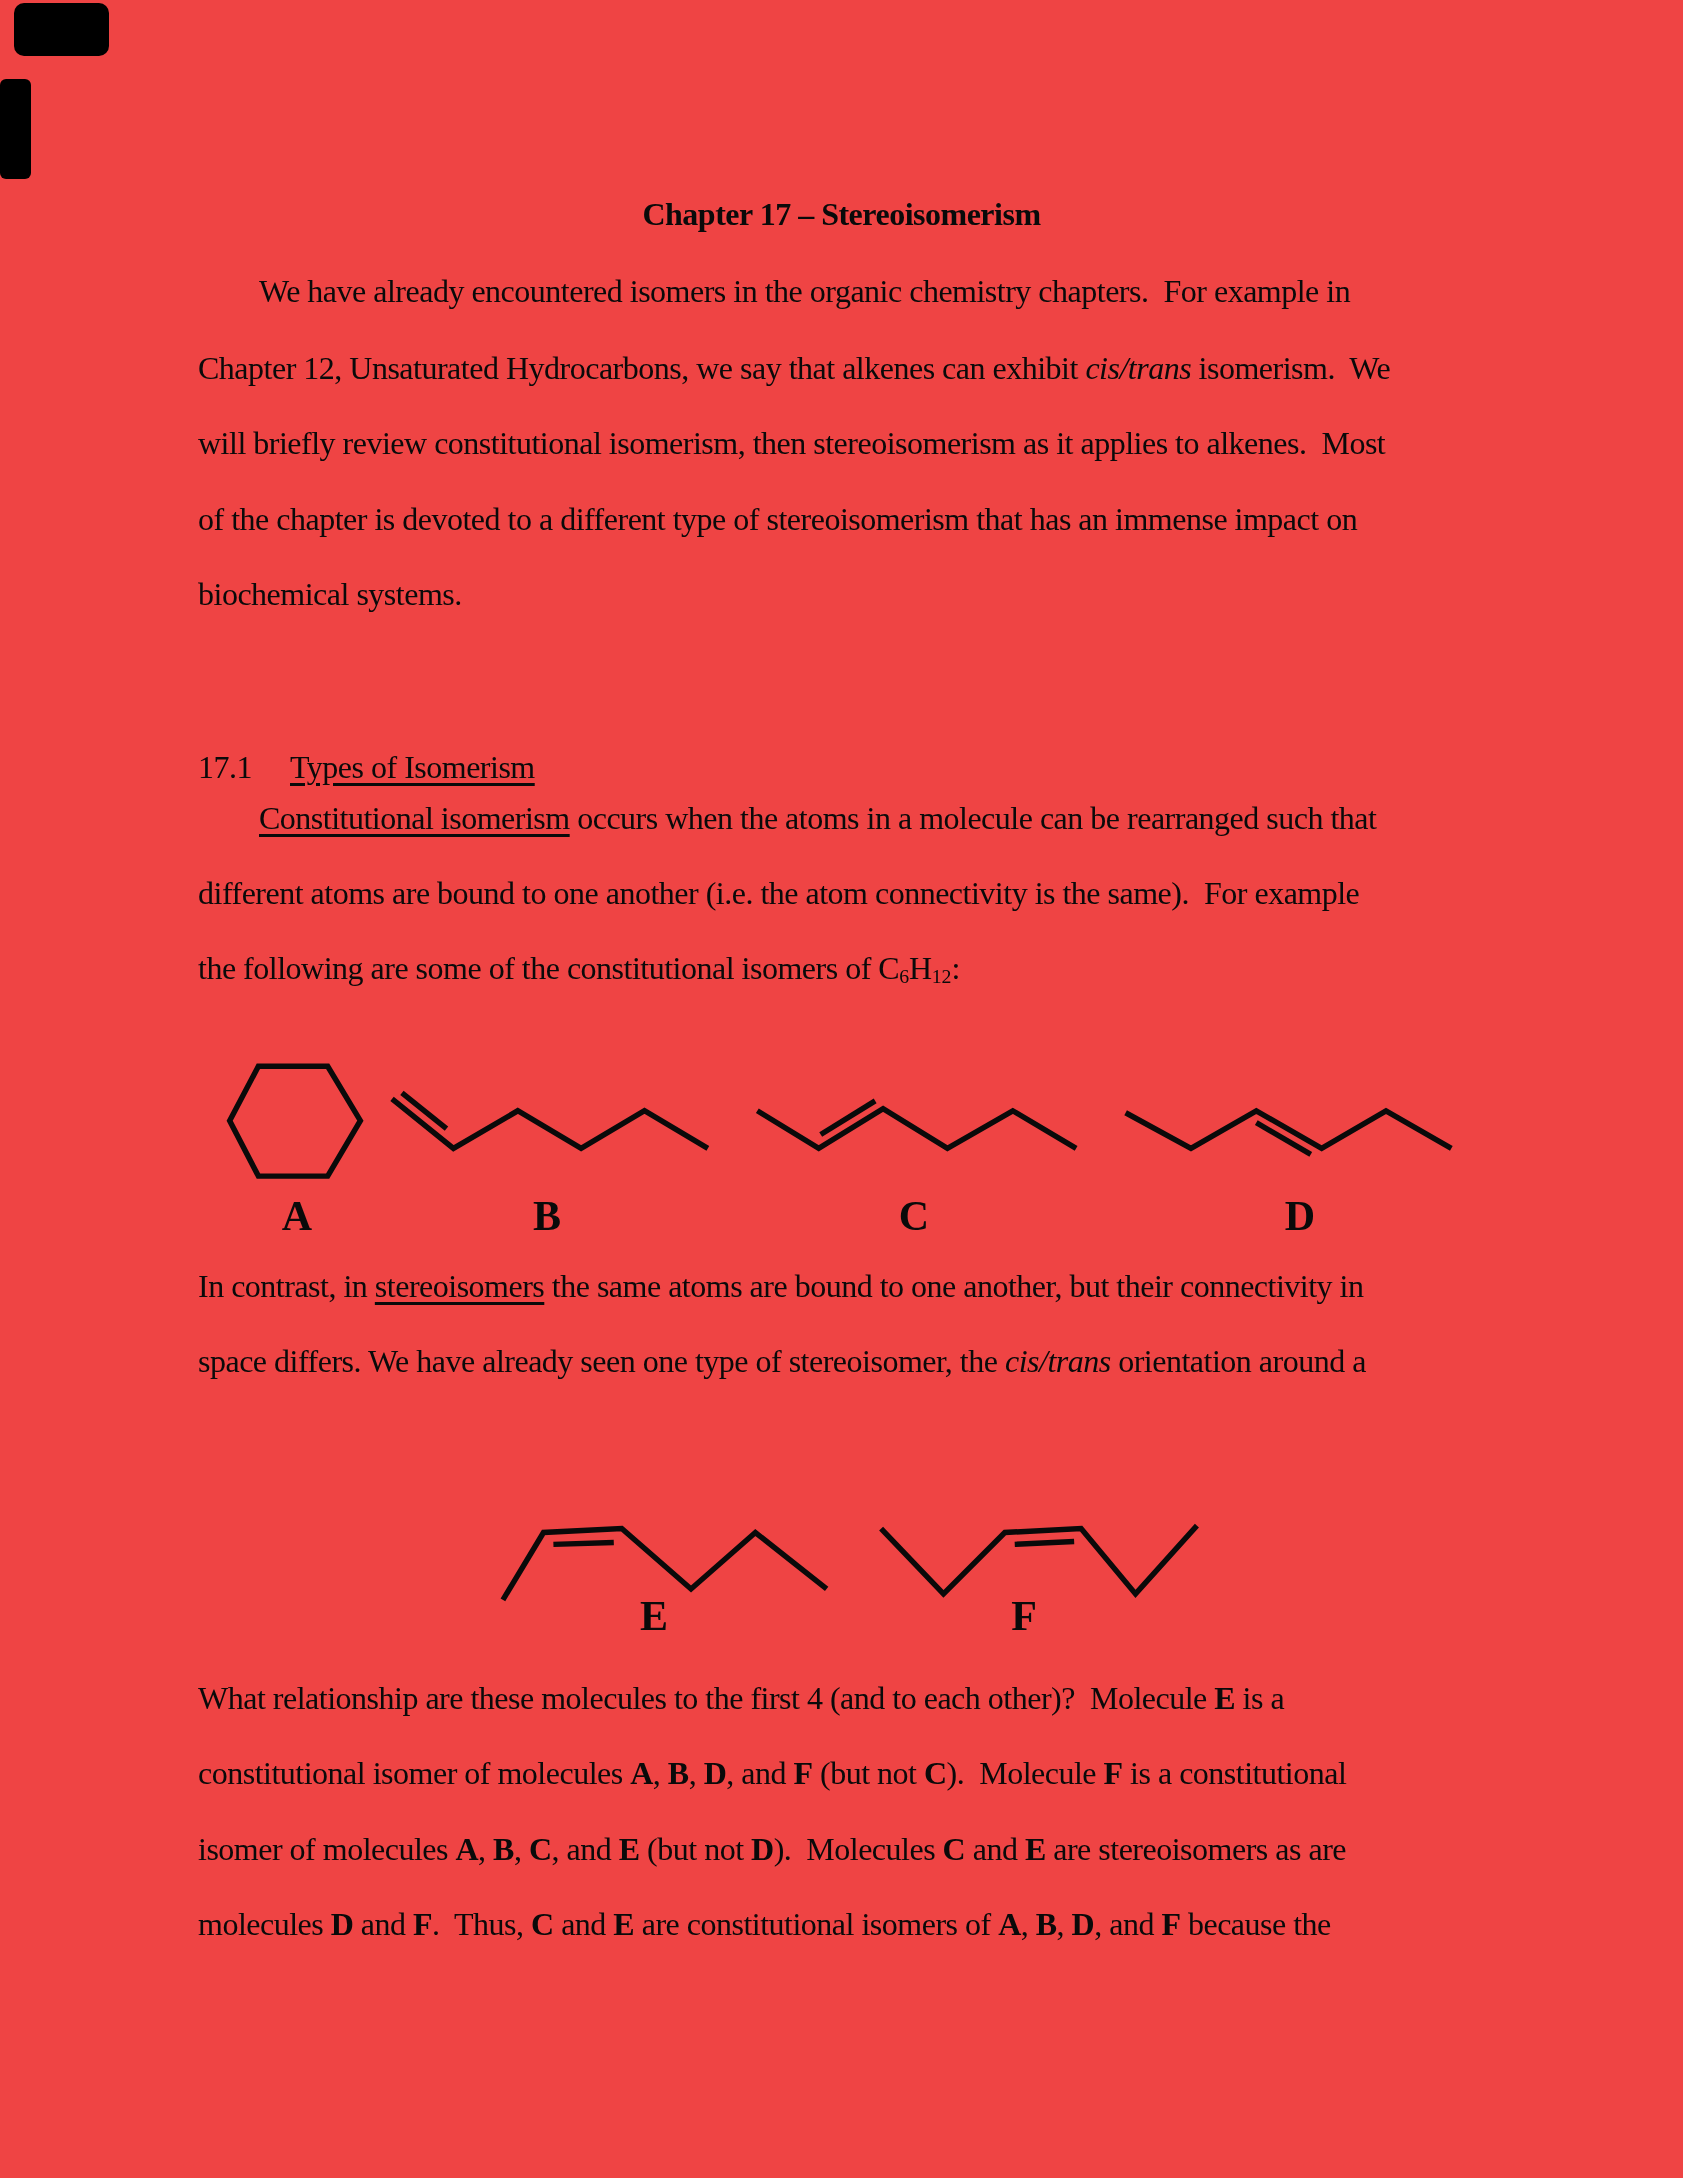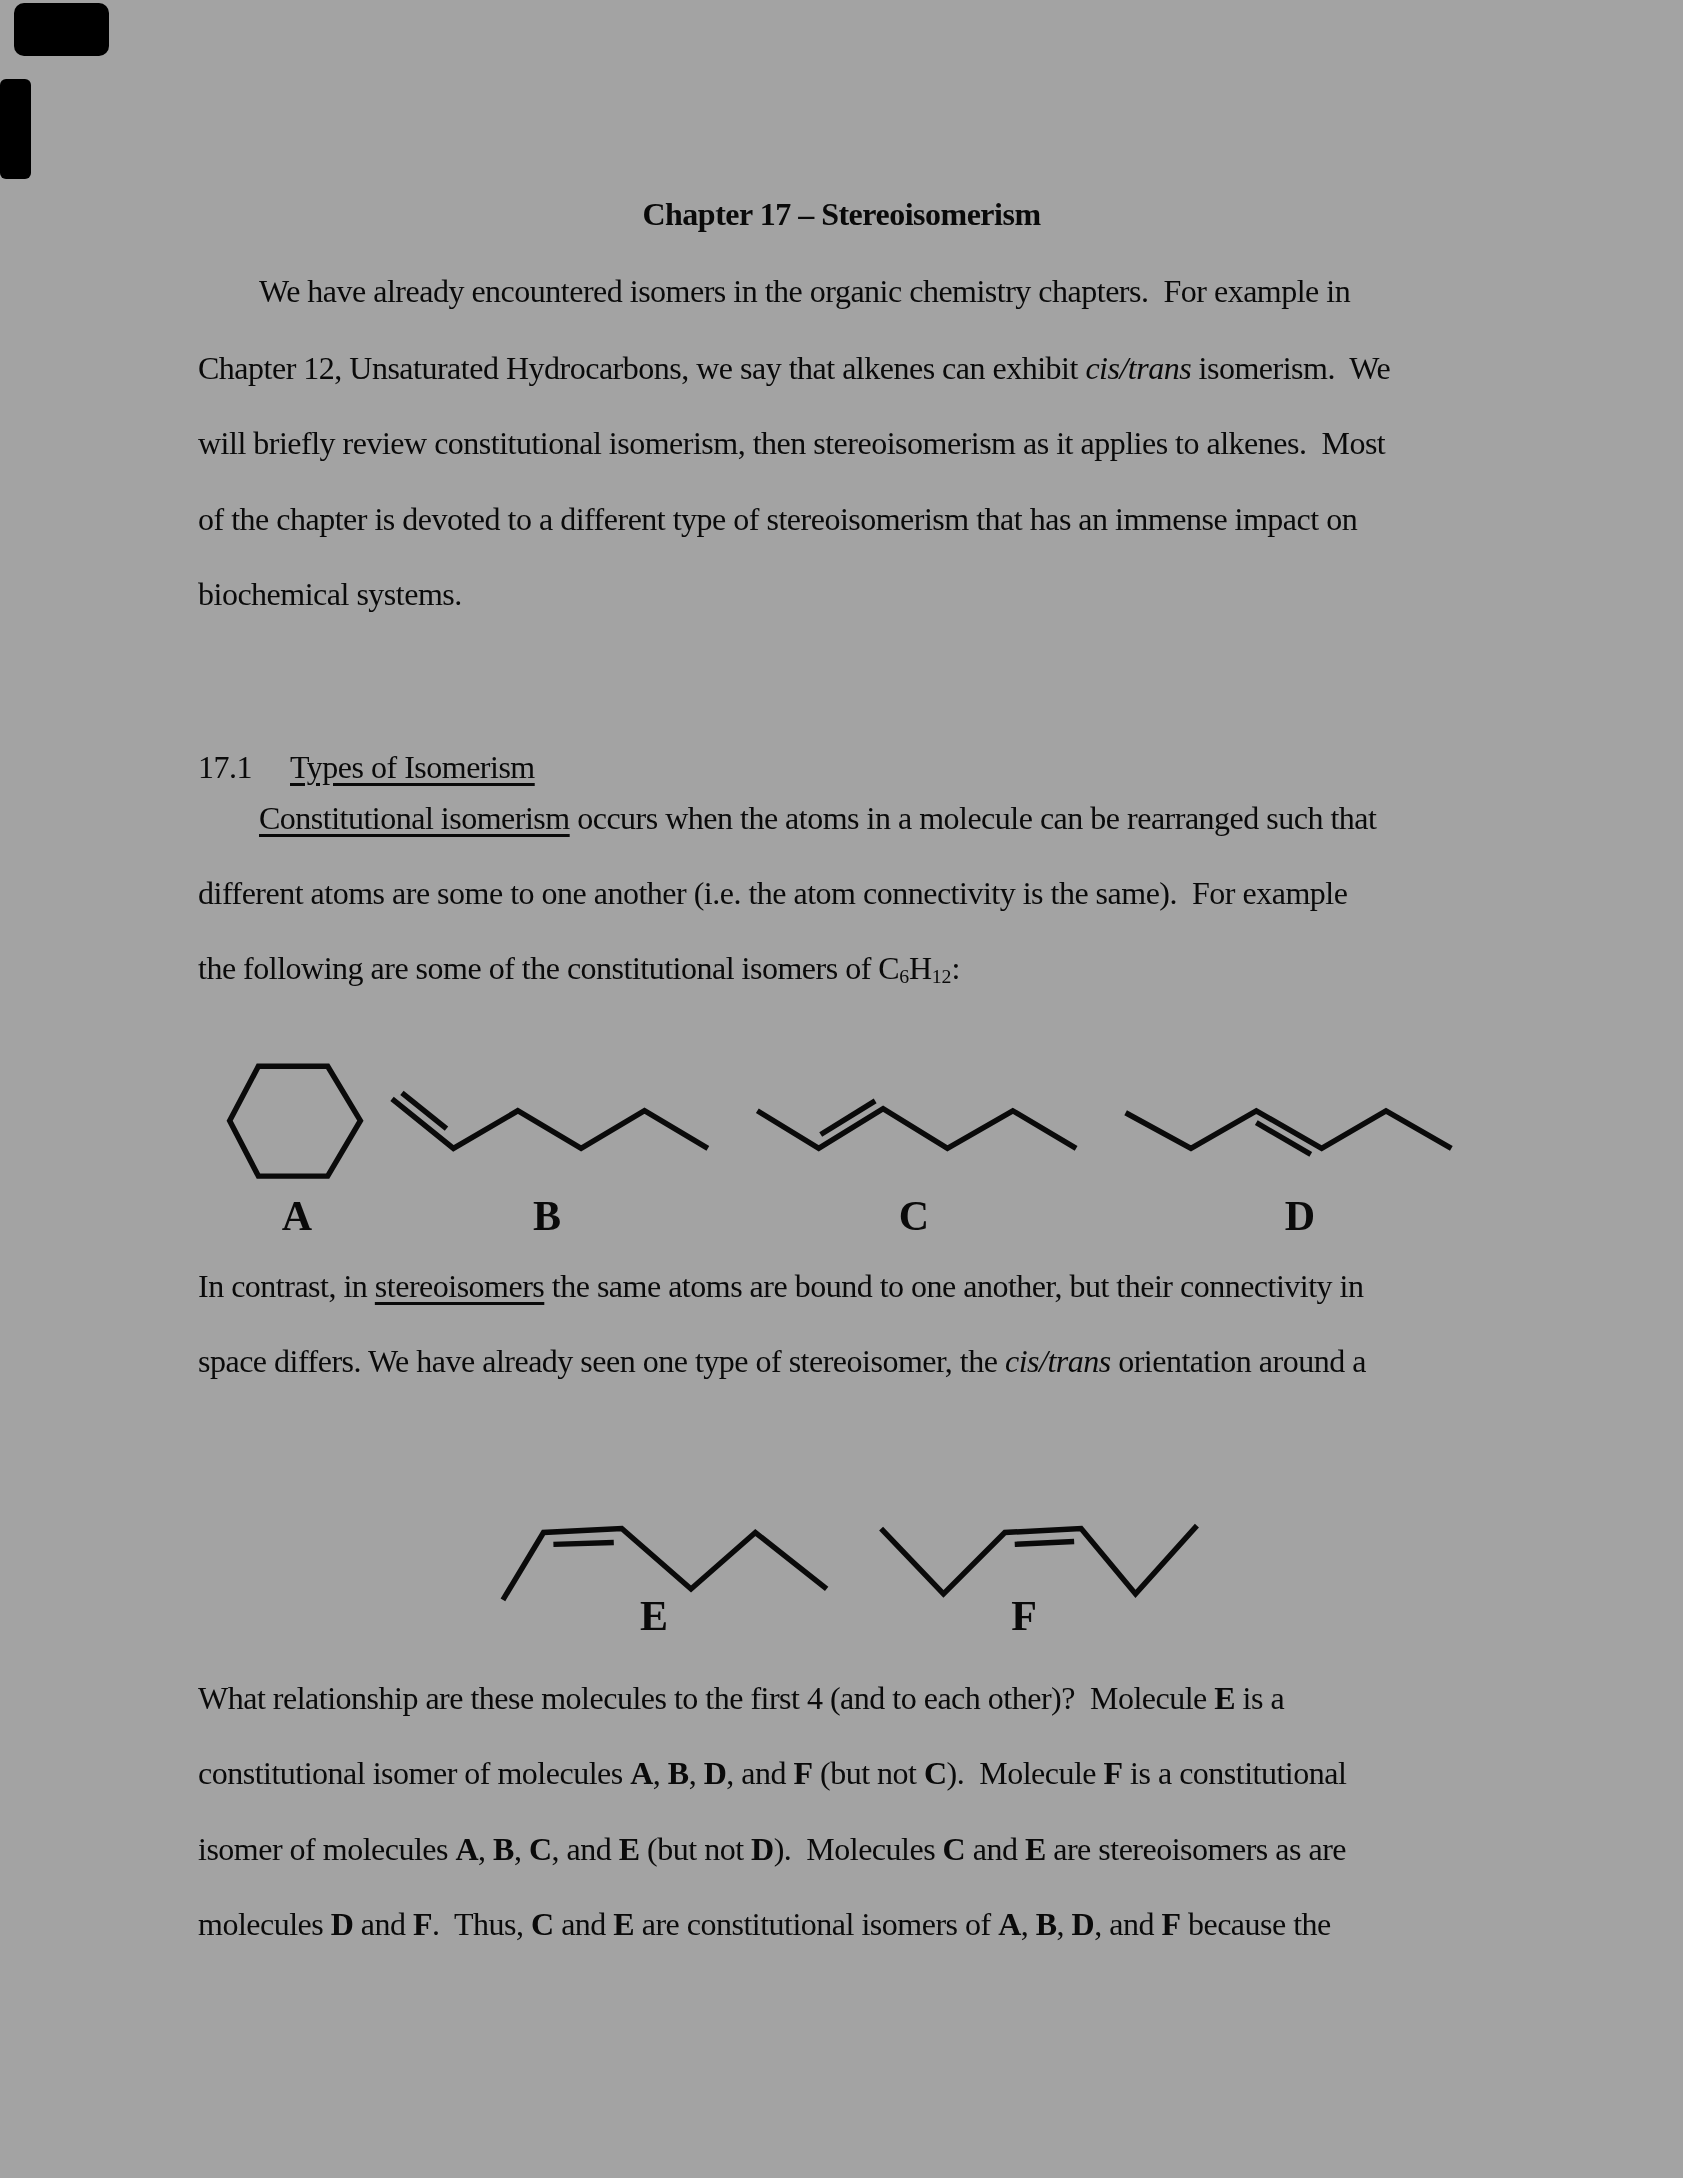--- a/index.html
+++ b/index.html
@@ -1,19 +1,19 @@
 <!DOCTYPE html>
 <html><head>
 <meta charset="utf-8">
 <style>
   html,body{margin:0;padding:0;background:#888;}
   #page{
     position:relative;
     width:1683px;height:2178px;
-    background:#a3a3a3;
+    background:#ef4444;
     font-family:"Liberation Serif","DejaVu Serif",serif;
     color:#0a0a0a;
     overflow:hidden;
   }
   .artifact{position:absolute;background:#000;}
   #text-layer{position:absolute;inset:0;}
   .line{
     position:absolute;
     white-space:pre;
     font-size:32px;
@@ -54,21 +54,21 @@
     </svg>
   <div id="text-layer">
       <div class="line center" style="top: 193px;"><span class=" seg-b">Chapter 17 – Stereoisomerism</span></div>
       <div class="line" style="top: 270px; left: 259px;"><span class="">We have already encountered isomers in the organic chemistry chapters.  For example in</span></div>
       <div class="line" style="top: 347px; left: 198px;"><span class="">Chapter 12, Unsaturated Hydrocarbons, we say that alkenes can exhibit </span><span class=" seg-i">cis/trans</span><span class=""> isomerism.  We</span></div>
       <div class="line" style="top: 422px; left: 198px;"><span class="">will briefly review constitutional isomerism, then stereoisomerism as it applies to alkenes.  Most</span></div>
       <div class="line" style="top: 498px; left: 198px;"><span class="">of the chapter is devoted to a different type of stereoisomerism that has an immense impact on</span></div>
       <div class="line" style="top: 573px; left: 198px;"><span class="">biochemical systems.</span></div>
       <div class="line" style="top: 722px; left: 198px; margin-top: 24px;"><span class="">17.1</span><span class=" seg-u" style="margin-left: 38px;">Types of Isomerism</span></div>
       <div class="line" style="top: 797px; left: 259px;"><span class=" seg-u">Constitutional isomerism</span><span class=""> occurs when the atoms in a molecule can be rearranged such that</span></div>
-      <div class="line" style="top: 872px; left: 198px;"><span class="">different atoms are some to one another (i.e. the atom connectivity is the same).  For example</span></div>
+      <div class="line" style="top: 872px; left: 198px;"><span class="">different atoms are bound to one another (i.e. the atom connectivity is the same).  For example</span></div>
       <div class="line" style="top: 947px; left: 198px;"><span class="">the following are some of the constitutional isomers of C</span><span class=" seg-sub">6</span><span class="">H</span><span class=" seg-sub">12</span><span class="">:</span></div>
       <div class="line mol" style="top: 1193px; left: 297px;"><span class=" seg-b">A</span></div>
       <div class="line mol" style="top: 1193px; left: 547px;"><span class=" seg-b">B</span></div>
       <div class="line mol" style="top: 1193px; left: 914px;"><span class=" seg-b">C</span></div>
       <div class="line mol" style="top: 1193px; left: 1300px;"><span class=" seg-b">D</span></div>
       <div class="line" style="top: 1265px; left: 198px;"><span class="">In contrast, in </span><span class=" seg-u">stereoisomers</span><span class=""> the same atoms are bound to one another, but their connectivity in</span></div>
       <div class="line" style="top: 1340px; left: 198px;"><span class="">space differs. We have already seen one type of stereoisomer, the </span><span class=" seg-i">cis/trans</span><span class=""> orientation around a</span></div>
       <div class="line mol" style="top: 1593px; left: 654px;"><span class=" seg-b">E</span></div>
       <div class="line mol" style="top: 1593px; left: 1024px;"><span class=" seg-b">F</span></div>
       <div class="line" style="top: 1677px; left: 198px;"><span class="">What relationship are these molecules to the first 4 (and to each other)?  Molecule </span><span class=" seg-b">E</span><span class=""> is a</span></div>

